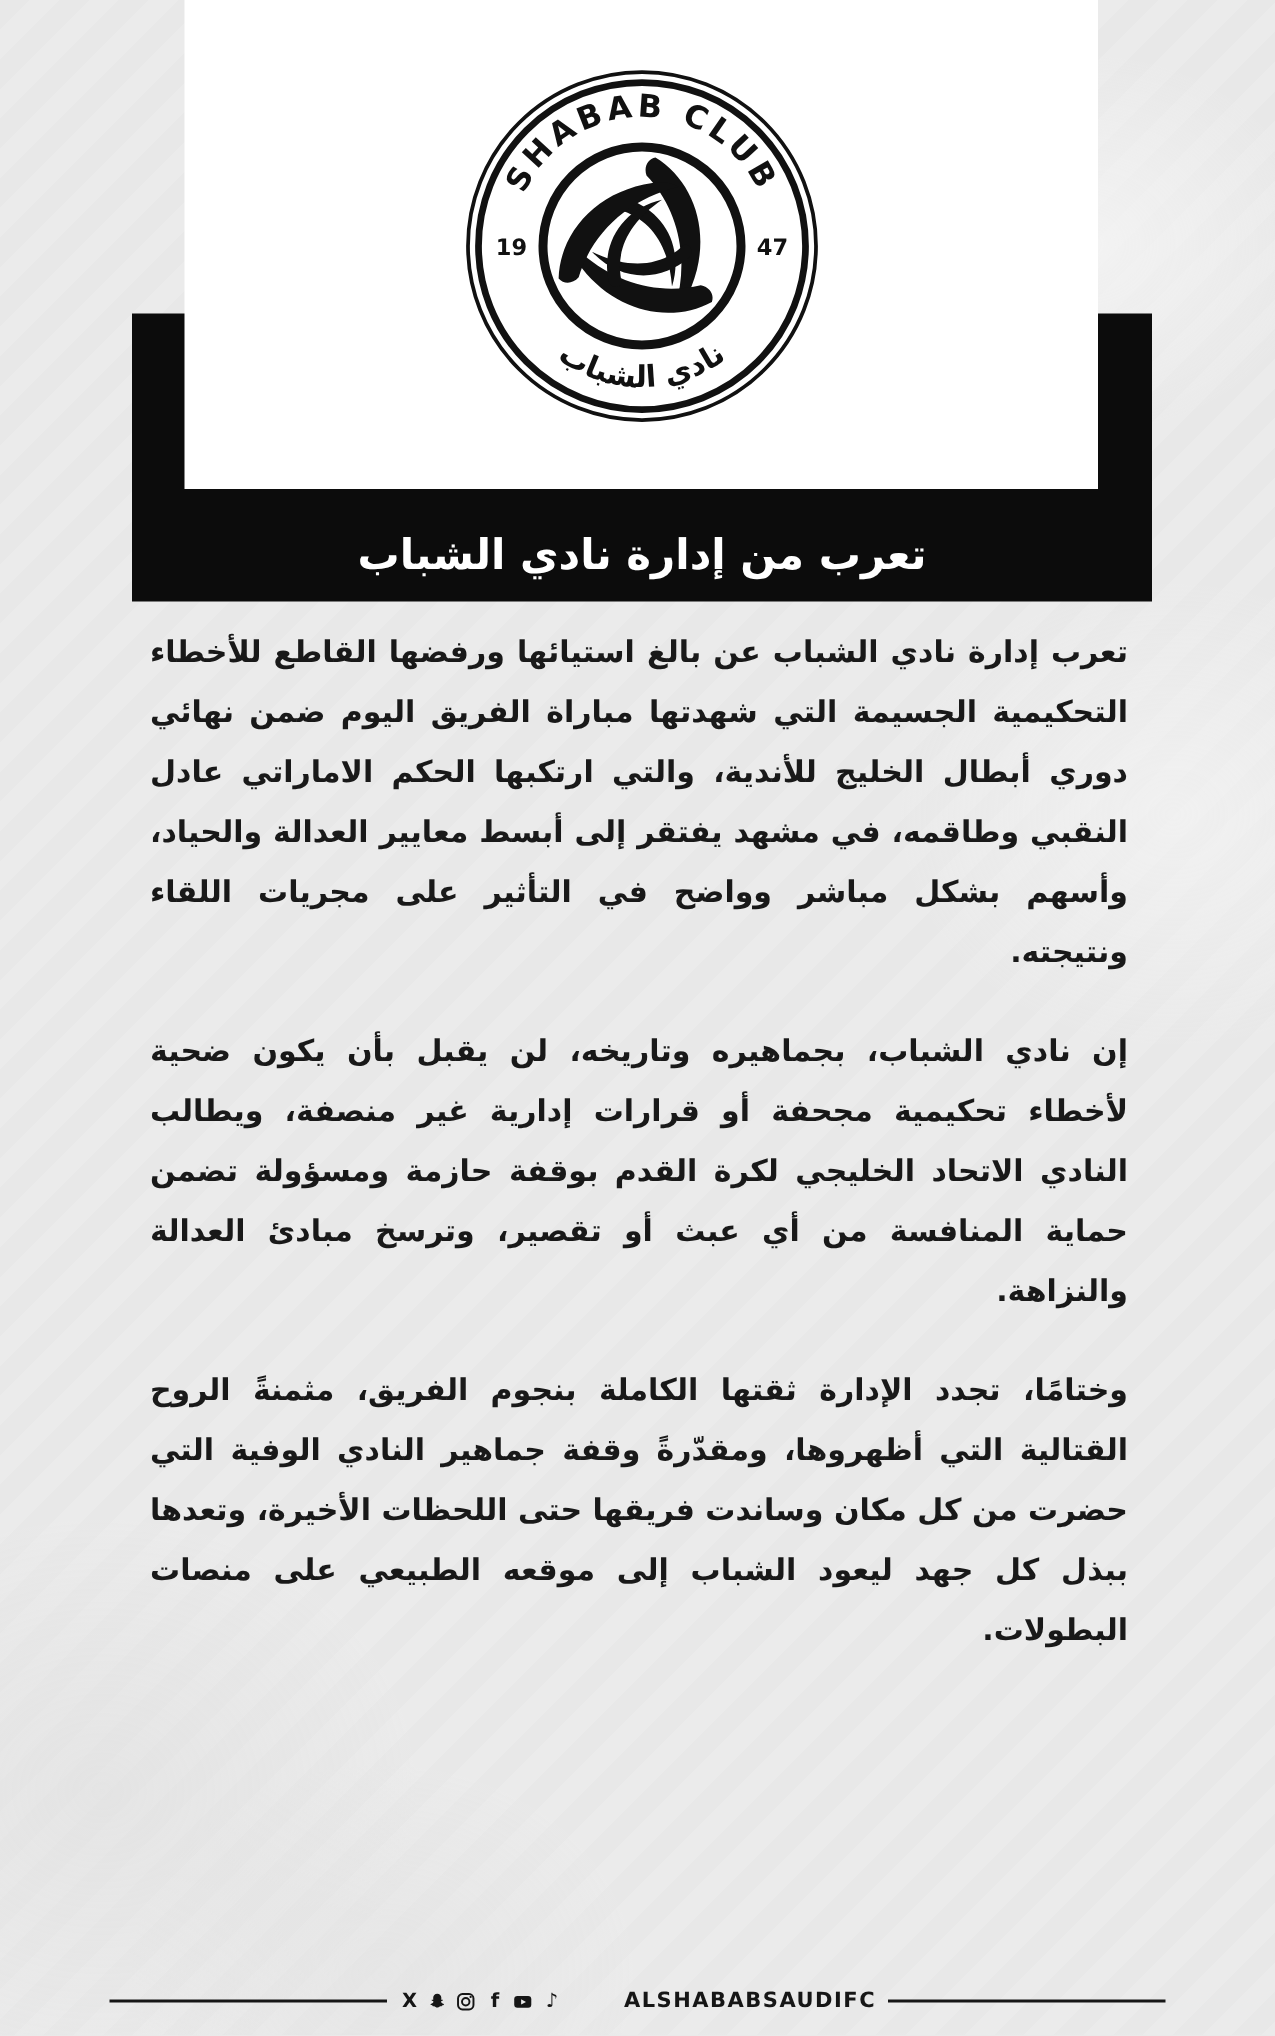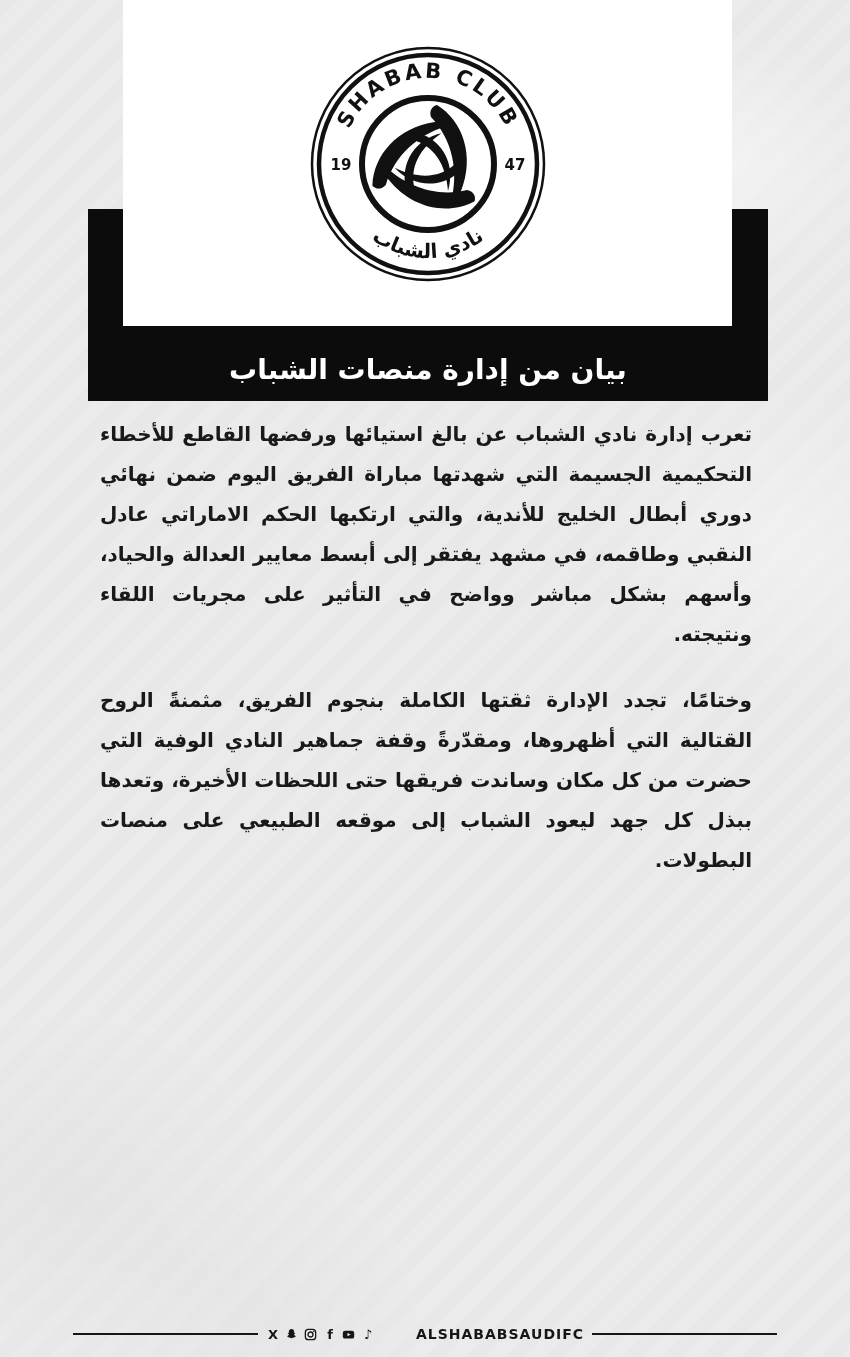--- a/index.html
+++ b/index.html
@@ -103,21 +103,21 @@
   .icon { display: inline-flex; align-items: center; justify-content: center; width: 14px; height: 14px; }
   .icon svg { width: 13px; height: 13px; display: block; }
   .icon-text { font-size: 13px; font-weight: bold; line-height: 1; }
 </style>
 </head>
 <body>
 
 <div class="stage">
 
   <div class="banner">
-    <div class="banner-title">بيان من إدارة منصات الشباب</div>
+    <div class="banner-title">تعرب من إدارة نادي الشباب</div>
   </div>
 
   <div class="logo-card">
     <svg class="crest" viewBox="0 0 240 240">
 
       <circle cx="120" cy="120" r="116" fill="#ffffff" stroke="#111111" stroke-width="2.5"></circle>
       <circle cx="120" cy="120" r="109" fill="none" stroke="#111111" stroke-width="4.5"></circle>
       <circle cx="120" cy="120" r="66" fill="none" stroke="#111111" stroke-width="6"></circle>
 
       <defs>
@@ -142,20 +142,21 @@
           <path d="M111,89 C135,97 148,121 140,147 C138,120 126,102 105,96 C103,92 106,88 111,89 Z"></path>
         </g>
         <use href="#blades" transform="rotate(120 120 120)"></use>
         <use href="#blades" transform="rotate(240 120 120)"></use>
       </g>
     </svg>
   </div>
 
   <div class="statement">
     <p>تعرب إدارة نادي الشباب عن بالغ استيائها ورفضها القاطع للأخطاء التحكيمية الجسيمة التي شهدتها مباراة الفريق اليوم ضمن نهائي دوري أبطال الخليج للأندية، والتي ارتكبها الحكم الاماراتي عادل النقبي وطاقمه، في مشهد يفتقر إلى أبسط معايير العدالة والحياد، وأسهم بشكل مباشر وواضح في التأثير على مجريات اللقاء ونتيجته.</p>
+    <p>إن نادي الشباب، بجماهيره وتاريخه، لن يقبل بأن يكون ضحية لأخطاء تحكيمية مجحفة أو قرارات إدارية غير منصفة، ويطالب النادي الاتحاد الخليجي لكرة القدم بوقفة حازمة ومسؤولة تضمن حماية المنافسة من أي عبث أو تقصير، وترسخ مبادئ العدالة والنزاهة.</p>
     <p>وختامًا، تجدد الإدارة ثقتها الكاملة بنجوم الفريق، مثمنةً الروح القتالية التي أظهروها، ومقدّرةً وقفة جماهير النادي الوفية التي حضرت من كل مكان وساندت فريقها حتى اللحظات الأخيرة، وتعدها ببذل كل جهد ليعود الشباب إلى موقعه الطبيعي على منصات البطولات.</p>
 
   </div>
 
   <div class="footer">
     <div class="rule"></div>
     <div class="social">
       <span class="icon icon-text">X</span>
       <span class="icon">
         <svg viewBox="0 0 24 24" fill="#161616">

